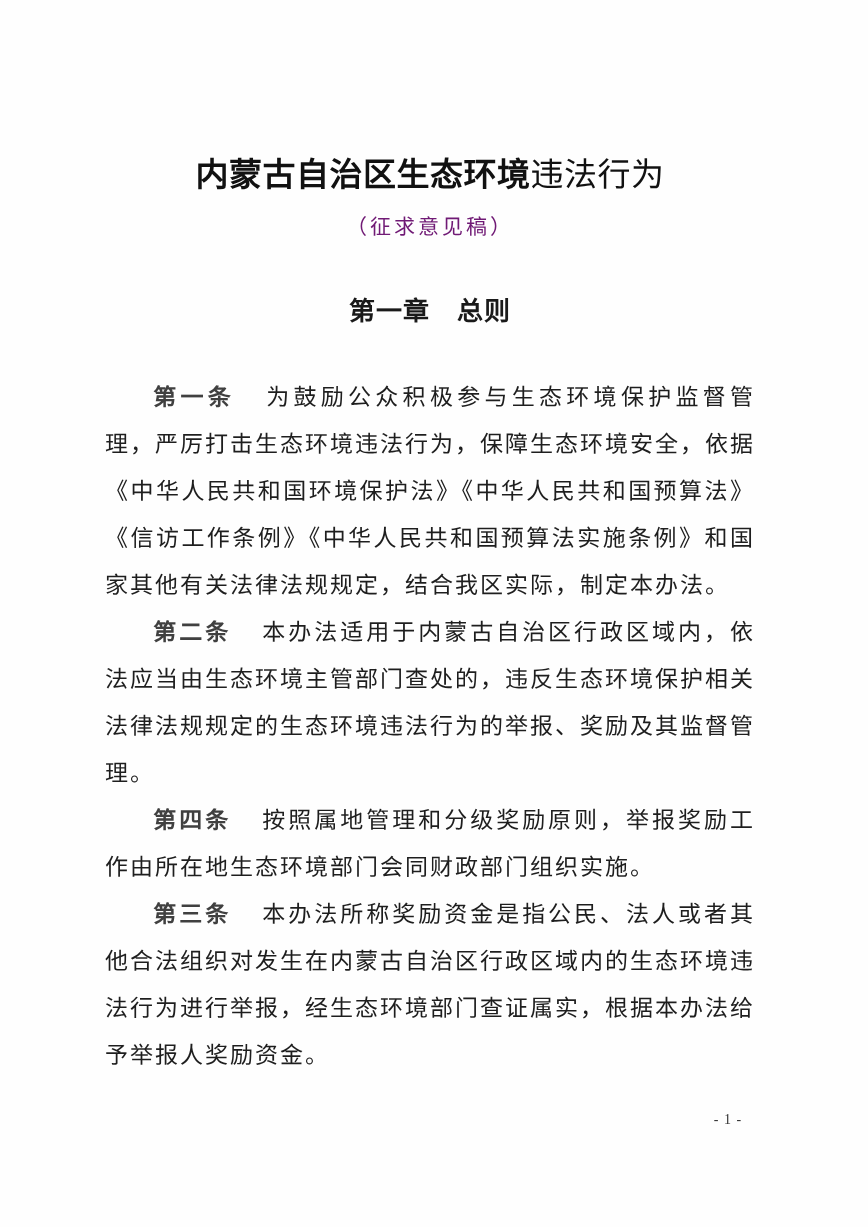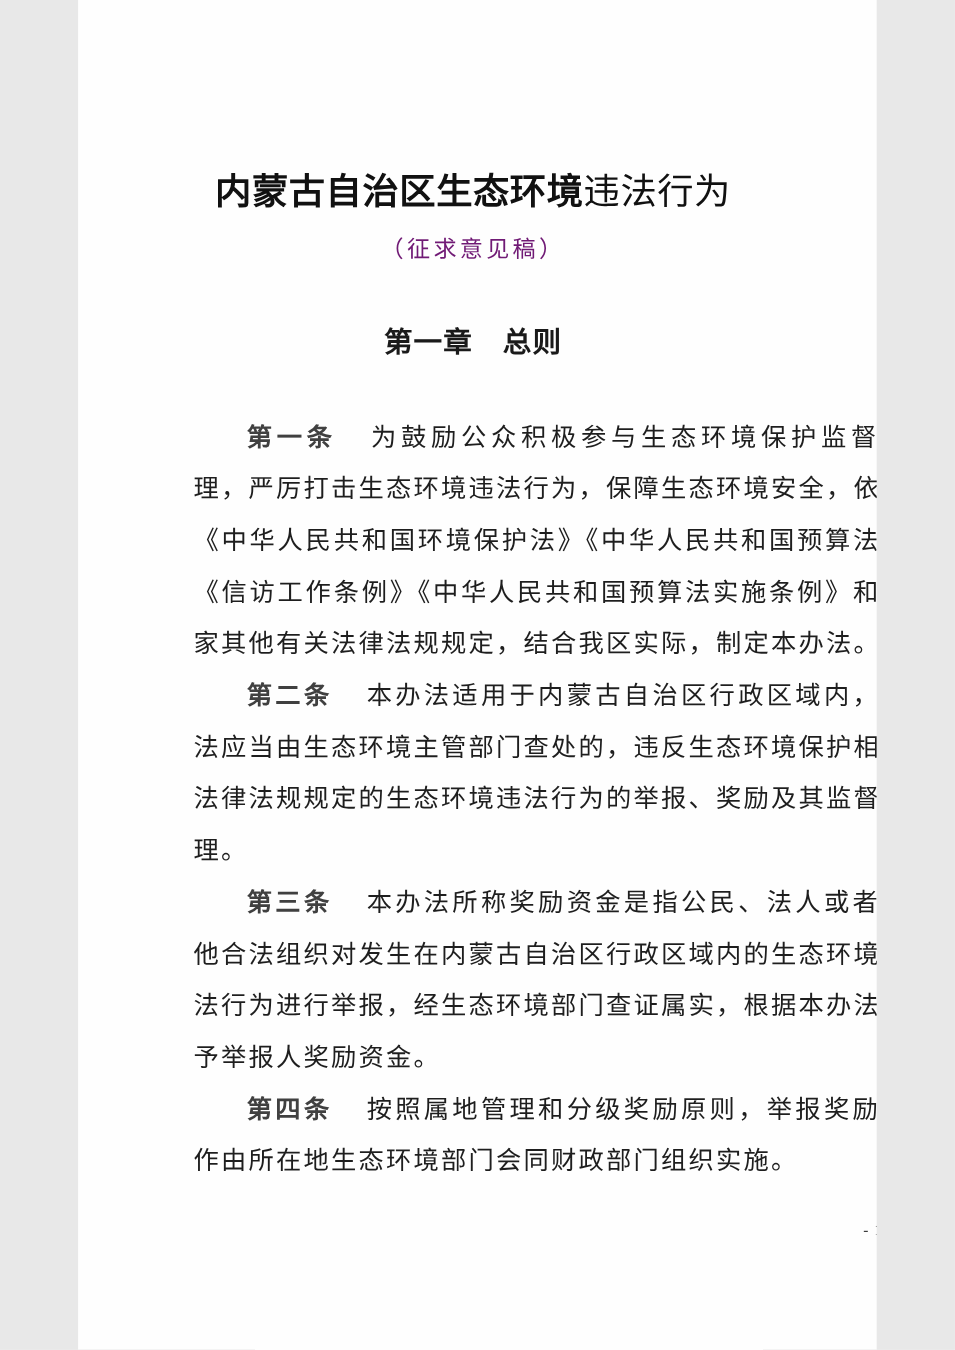--- a/index.html
+++ b/index.html
@@ -2,21 +2,21 @@
 <html lang="zh-CN"><head>
 <meta charset="utf-8">
 <style>
   html, body {
     margin: 0;
     padding: 0;
     background: #e8e8e8;
   }
   .page {
     position: relative;
-    width: 726px;
+    width: 868px;
     height: 1227px;
     margin: 0 auto;
     background: #fefefe;
     color: #1b1b1b;
     font-family: "Liberation Serif", "DejaVu Serif", serif;
     overflow: hidden;
     box-sizing: border-box;
     padding: 150px 113px 0 105px;
   }
   .title-block {
@@ -93,19 +93,19 @@
     <div class="title-line1"><span class="title-strong">内蒙古自治区生态环境</span><span class="title-light">违法行为</span></div>
   </div>
 
   <div class="subtitle">（征求意见稿）</div>
 
   <div class="chapter-heading">第一章　总则</div>
 
   <div class="body-block">
     <p class="article"><span class="article-label">第一条</span><span>为鼓励公众积极参与生态环境保护监督管理，严厉打击生态环境违法行为，保障生态环境安全，依据《中华人民共和国环境保护法》《中华人民共和国预算法》《信访工作条例》《中华人民共和国预算法实施条例》和国家其他有关法律法规规定，结合我区实际，制定本办法。</span></p>
     <p class="article"><span class="article-label">第二条</span><span>本办法适用于内蒙古自治区行政区域内，依法应当由生态环境主管部门查处的，违反生态环境保护相关法律法规规定的生态环境违法行为的举报、奖励及其监督管理。</span></p>
+    <p class="article"><span class="article-label">第四条</span><span>按照属地管理和分级奖励原则，举报奖励工作由所在地生态环境部门会同财政部门组织实施。</span></p>
     <p class="article"><span class="article-label">第三条</span><span>本办法所称奖励资金是指公民、法人或者其他合法组织对发生在内蒙古自治区行政区域内的生态环境违法行为进行举报，经生态环境部门查证属实，根据本办法给予举报人奖励资金。</span></p>
-    <p class="article"><span class="article-label">第四条</span><span>按照属地管理和分级奖励原则，举报奖励工作由所在地生态环境部门会同财政部门组织实施。</span></p>
   </div>
 
   <div class="page-number">- 1 -</div>
 
 </div>
 
 </body></html>

